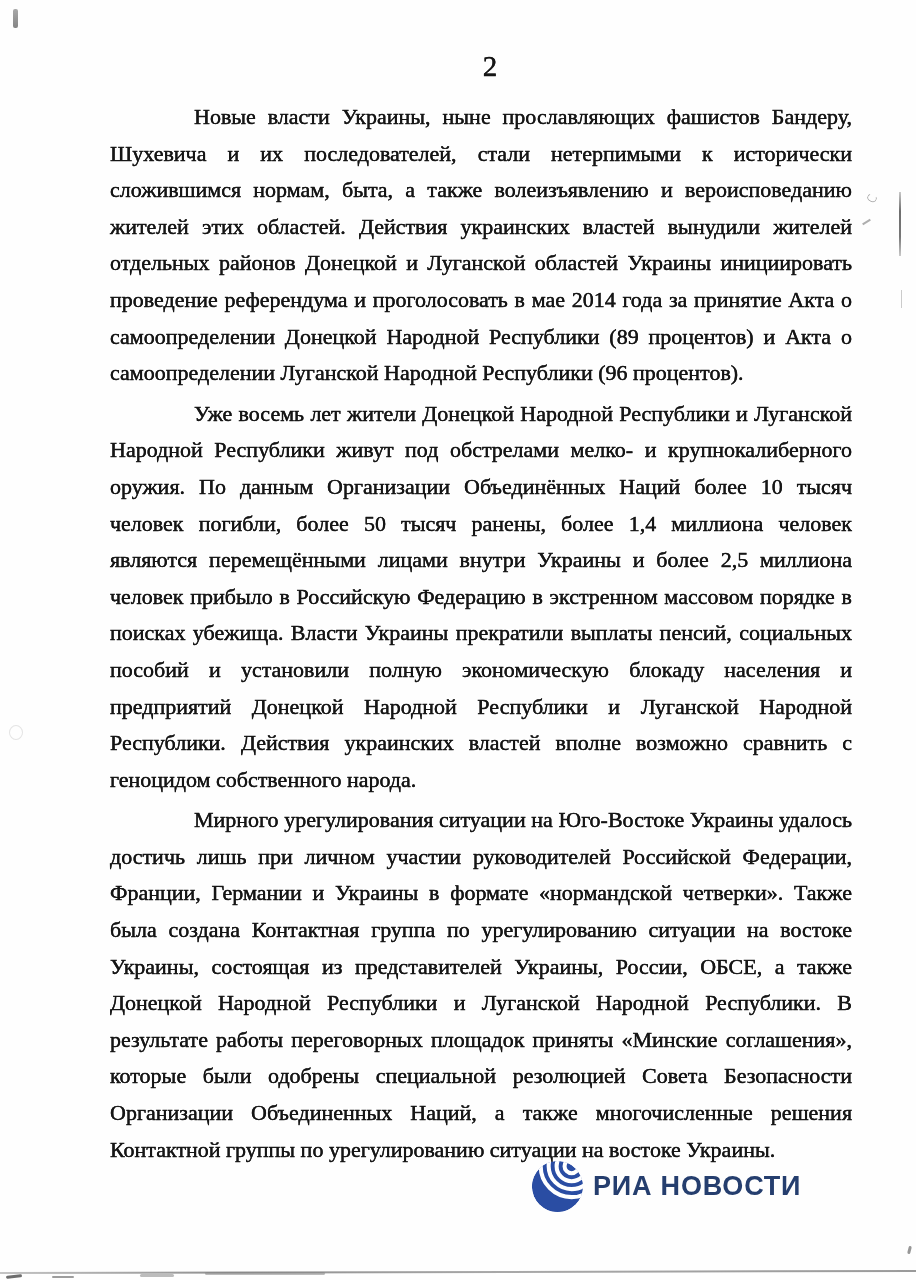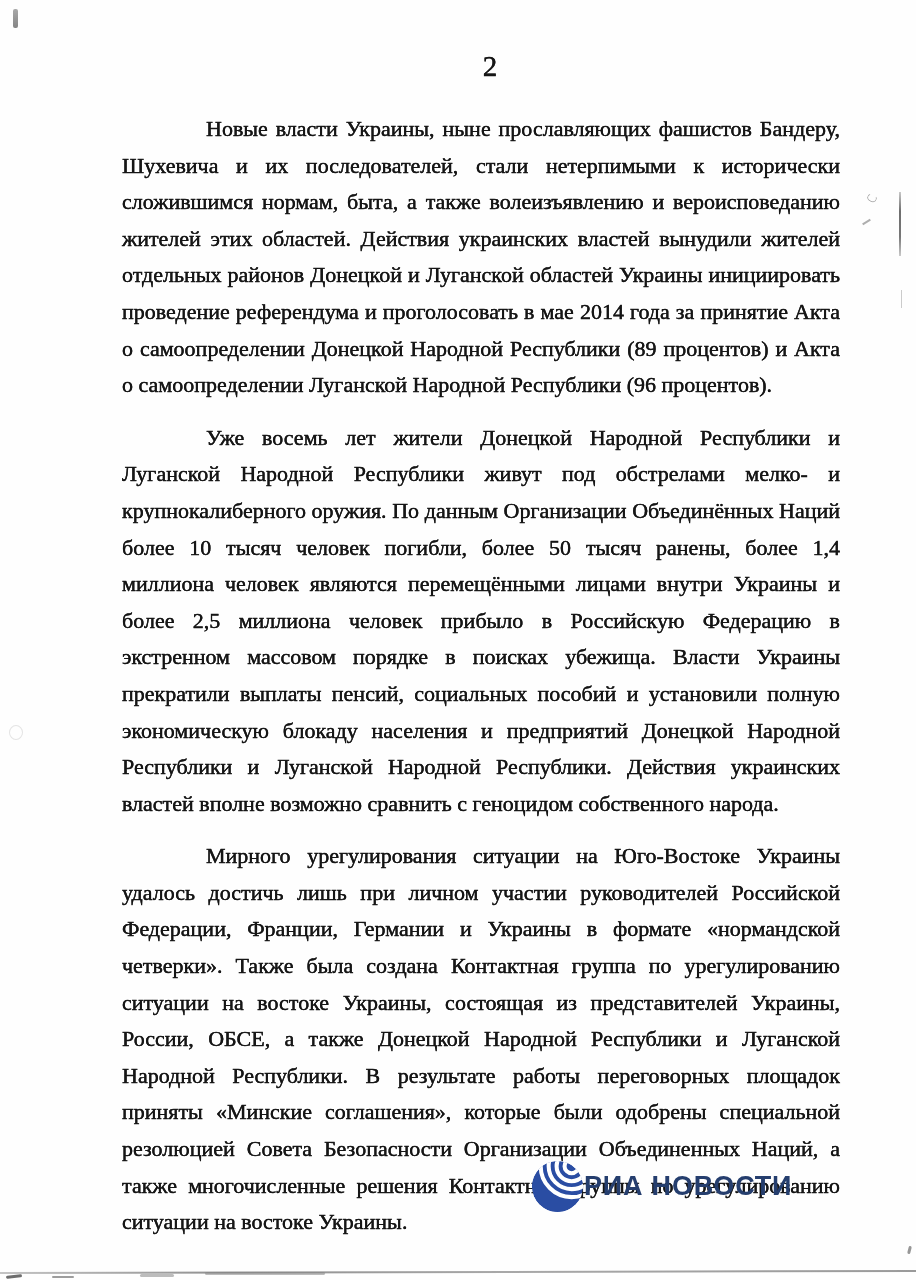--- a/index.html
+++ b/index.html
@@ -29,31 +29,32 @@
     top: 95px;
     left: 106px;
     width: 750px;
     font-size: 22px;
     line-height: 36.6px;
     text-align: justify;
     -webkit-text-stroke: 0.35px #161616;
     text-shadow: 0 0 0.5px #161616;
   }
   .body-text p {
-    margin: 16px;
+    margin: 4px;
     padding: 0;
     text-indent: 84px;
   }
   .logo {
     position: absolute;
     left: 531px;
     top: 1159px;
     height: 54px;
     display: flex;
     align-items: center;
+    gap: 9px;
     white-space: nowrap;
   }
   .logo-icon { display: block; }
   .logo-text {
     font-family: "Liberation Sans", "DejaVu Sans", sans-serif;
     font-weight: bold;
     font-size: 27px;
     letter-spacing: 0.8px;
     color: #253e6e;
     line-height: 54px;

